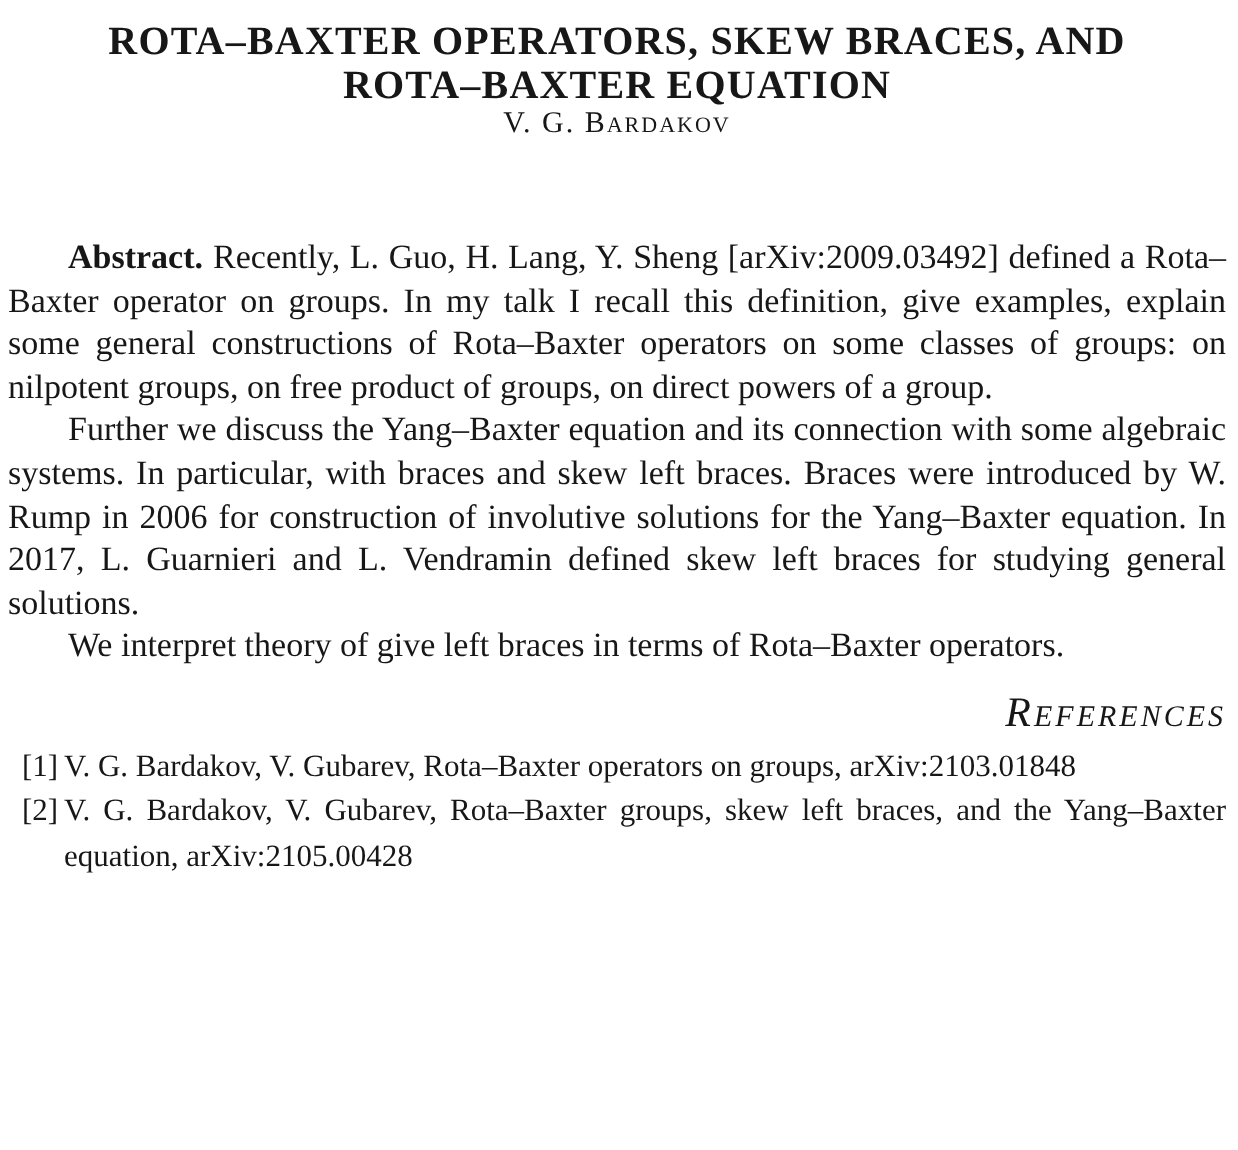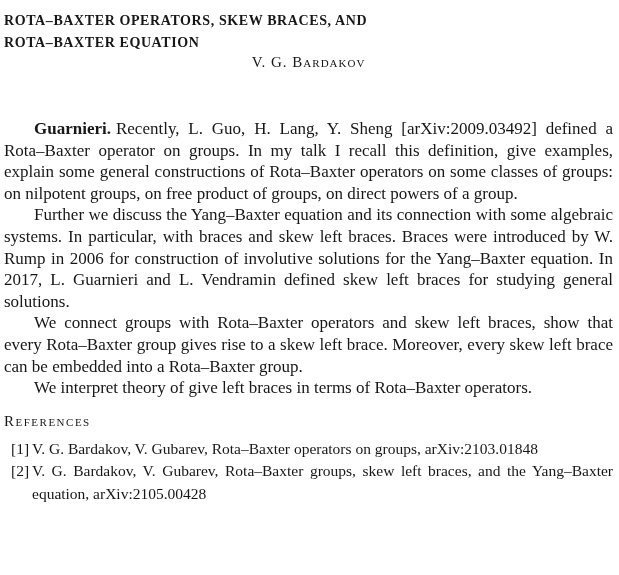--- a/index.html
+++ b/index.html
@@ -13,21 +13,22 @@
     overflow: hidden;
     font-family: "Liberation Serif", "DejaVu Serif", serif;
     color: #171717;
     -webkit-font-smoothing: antialiased;
   }
   .page {
     padding: 10px 6px 0 4px;
   }
   .title {
     margin: 0;
-    font-size: 14px;
+    text-align: center;
+    font-size: 20px;
     font-weight: bold;
     line-height: 22px;
     letter-spacing: 0.6px;
   }
   .title .line { display: block; }
   .author {
     text-align: center;
     font-variant: small-caps;
     font-size: 15px;
     line-height: 16px;
@@ -42,26 +43,27 @@
   .abstract p {
     margin: 0;
     text-indent: 30px;
   }
   .abs-label {
     font-weight: bold;
     margin-right: 5px;
   }
   .refs-heading {
     margin: 14px 0 0 0;
-    text-align: left;
+    text-align: right;
     font-variant: small-caps;
     font-weight: normal;
-    font-size: 15px;
+    font-size: 21px;
     line-height: 16px;
     letter-spacing: 1.5px;
+    font-style: italic;
   }
   .refs {
     margin-top: 9px;
     padding-left: 7px;
     font-size: 15.5px;
     line-height: 22.4px;
   }
   .ref {
     display: flex;
   }
@@ -80,23 +82,22 @@
 <div class="page">
 
   <h1 class="title">
     <span class="line">ROTA–BAXTER OPERATORS, SKEW BRACES, AND</span>
     <span class="line">ROTA–BAXTER EQUATION</span>
   </h1>
 
   <div class="author">V. G. Bardakov</div>
 
   <div class="abstract">
-    <p><b class="abs-label">Guarnieri.</b><span>Recently, L. Guo, H. Lang, Y. Sheng [arXiv:2009.03492] defined a Rota–Baxter operator on groups. In my talk I recall this definition, give examples, explain some general constructions of Rota–Baxter operators on some classes of groups: on nilpotent groups, on free product of groups, on direct powers of a group.</span></p>
+    <p><b class="abs-label">Abstract.</b><span>Recently, L. Guo, H. Lang, Y. Sheng [arXiv:2009.03492] defined a Rota–Baxter operator on groups. In my talk I recall this definition, give examples, explain some general constructions of Rota–Baxter operators on some classes of groups: on nilpotent groups, on free product of groups, on direct powers of a group.</span></p>
     <p>Further we discuss the Yang–Baxter equation and its connection with some algebraic systems. In particular, with braces and skew left braces. Braces were introduced by W. Rump in 2006 for construction of involutive solutions for the Yang–Baxter equation. In 2017, L. Guarnieri and L. Vendramin defined skew left braces for studying general solutions.</p>
-    <p>We connect groups with Rota–Baxter operators and skew left braces, show that every Rota–Baxter group gives rise to a skew left brace. Moreover, every skew left brace can be embedded into a Rota–Baxter group.</p>
     <p>We interpret theory of give left braces in terms of Rota–Baxter operators.</p>
   </div>
 
   <h2 class="refs-heading">References</h2>
 
   <div class="refs">
     <div class="ref">
       <span class="ref-label">[1]</span>
       <span class="ref-text">V. G. Bardakov, V. Gubarev, Rota–Baxter operators on groups, arXiv:2103.01848</span>
     </div>

